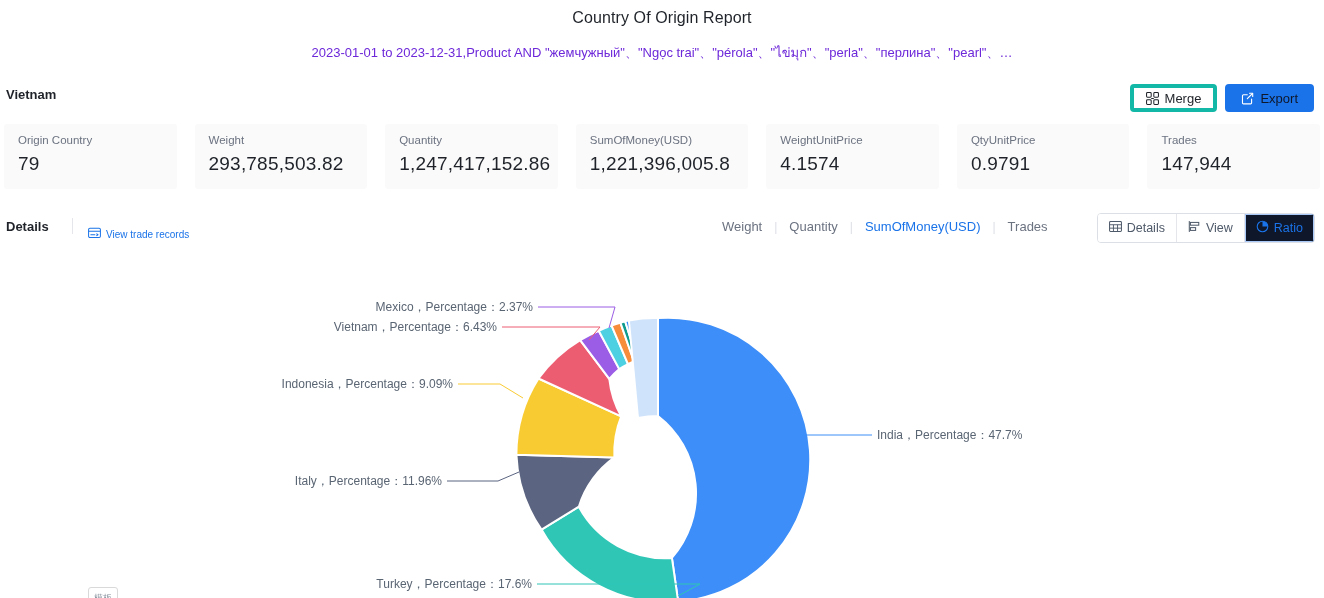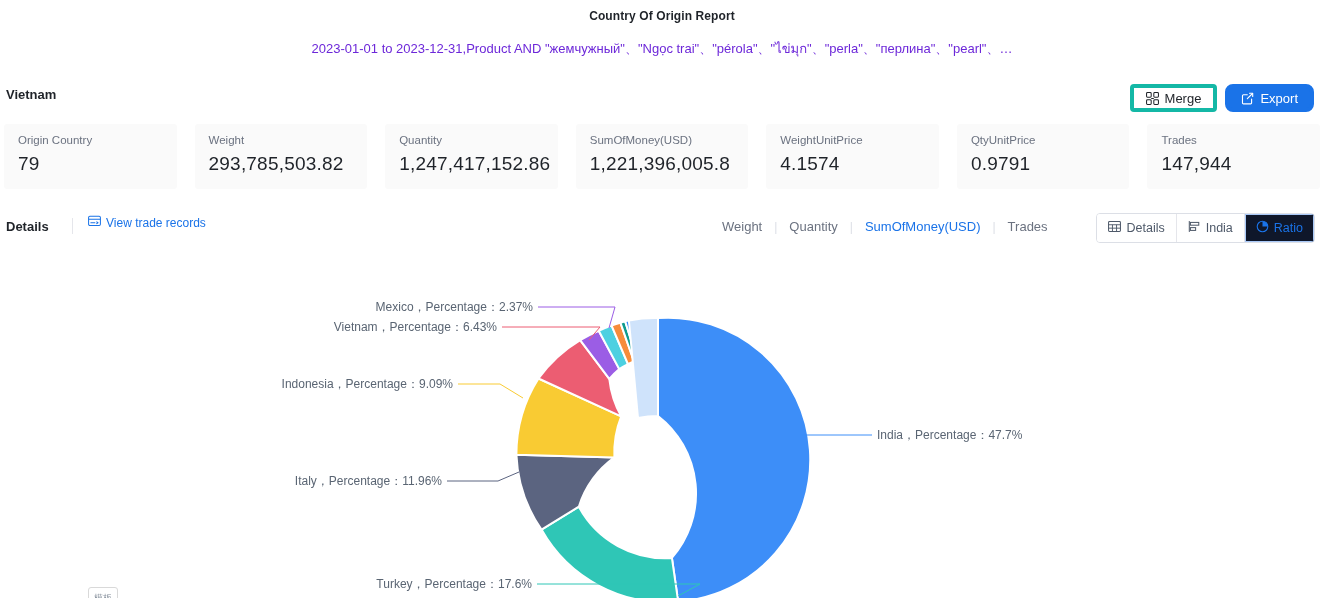--- a/index.html
+++ b/index.html
@@ -8,22 +8,22 @@
     background: #ffffff;
     font-family: "Liberation Sans", "DejaVu Sans", sans-serif;
     color: #1f2329;
     overflow: hidden;
   }
   .page { position: relative; width: 1324px; height: 598px; }
 
   
   .report-title {
     text-align: center;
-    font-size: 12px;
-    font-weight: 700;
+    font-size: 16px;
+    font-weight: 400;
     color: #1f2329;
     padding-top: 9px;
     letter-spacing: .1px;
   }
   .report-subtitle {
     text-align: center;
     font-size: 13px;
     color: #6d28d9;
     padding-top: 15px;
     white-space: nowrap;
@@ -42,21 +42,21 @@
   .hdr-actions {
     position: absolute; right: 10px; top: 0;
     display: flex; gap: 8px; align-items: center;
   }
   .btn {
     height: 28px; display: inline-flex; align-items: center; gap: 6px;
     padding: 0 12px; border-radius: 4px; font-size: 13px; cursor: pointer;
     border: 4px solid #14b8a6; background: #fff; color: #1f2329;
     white-space: nowrap;
   }
-  .btn-primary { background: #1a73e8; border-color: #1a73e8; color: #ffffff; border-radius: 8px; }
+  .btn-primary { background: #1a73e8; border-color: #1a73e8; color: #0f172a; }
   .btn svg { display: block; }
 
   
   .cards {
     position: absolute; top: 124px; left: 4px;
     width: 1316px;
     display: flex; gap: 18px;
   }
   .card {
     flex: 1 1 0;
@@ -78,23 +78,23 @@
   }
   .details-title {
     position: absolute; left: 6px; top: 6px;
     font-size: 13px; font-weight: 700; color: #1f2329;
   }
   .vdiv {
     position: absolute; left: 72px; top: 5px;
     width: 1px; height: 16px; background: #e5e6eb;
   }
   .trade-link {
-    position: absolute; left: 88px; top: 2px;
+    position: absolute; left: 88px; top: 14px;
     display: inline-flex; align-items: center; gap: 5px;
-    font-size: 12px; color: #1a73e8; cursor: pointer; white-space: nowrap;
+    font-size: 10px; color: #1a73e8; cursor: pointer; white-space: nowrap;
   }
   .metric-tabs {
     position: absolute; left: 718px; top: 6px;
     display: flex; align-items: center; gap: 0; font-size: 13px;
   }
   .metric-tab { color: #6b7280; cursor: pointer; padding: 0 4px; white-space: nowrap; }
   .metric-tab.active { color: #1a73e8; }
   .metric-sep { color: #dcdfe6; padding: 0 8px; font-size: 12px; }
 
   .view-toggle {
@@ -240,21 +240,21 @@
         <span>Details</span>
       </div>
       <div class="vt-btn">
         <span>
           <svg width="13" height="13" viewBox="0 0 14 14">
             <path d="M1.4 1.6v10.8" stroke="#4e5969" stroke-width="1.1" stroke-linecap="round"></path>
             <rect x="2.6" y="2.6" width="9" height="3" fill="none" stroke="#4e5969" stroke-width="1.1"></rect>
             <rect x="2.6" y="8.2" width="5.6" height="3" fill="none" stroke="#4e5969" stroke-width="1.1"></rect>
           </svg>
         </span>
-        <span>India</span>
+        <span>View</span>
       </div>
       <div class="vt-btn active">
         <span>
           <svg width="13" height="13" viewBox="0 0 14 14">
             <circle cx="7" cy="7" r="5.7" fill="none" stroke="#1a73e8" stroke-width="1.2"></circle>
             <path d="M7 1.3A5.7 5.7 0 0 1 12.7 7H7z" fill="#1a73e8"></path>
           </svg>
         </span>
         <span>Ratio</span>
       </div>

